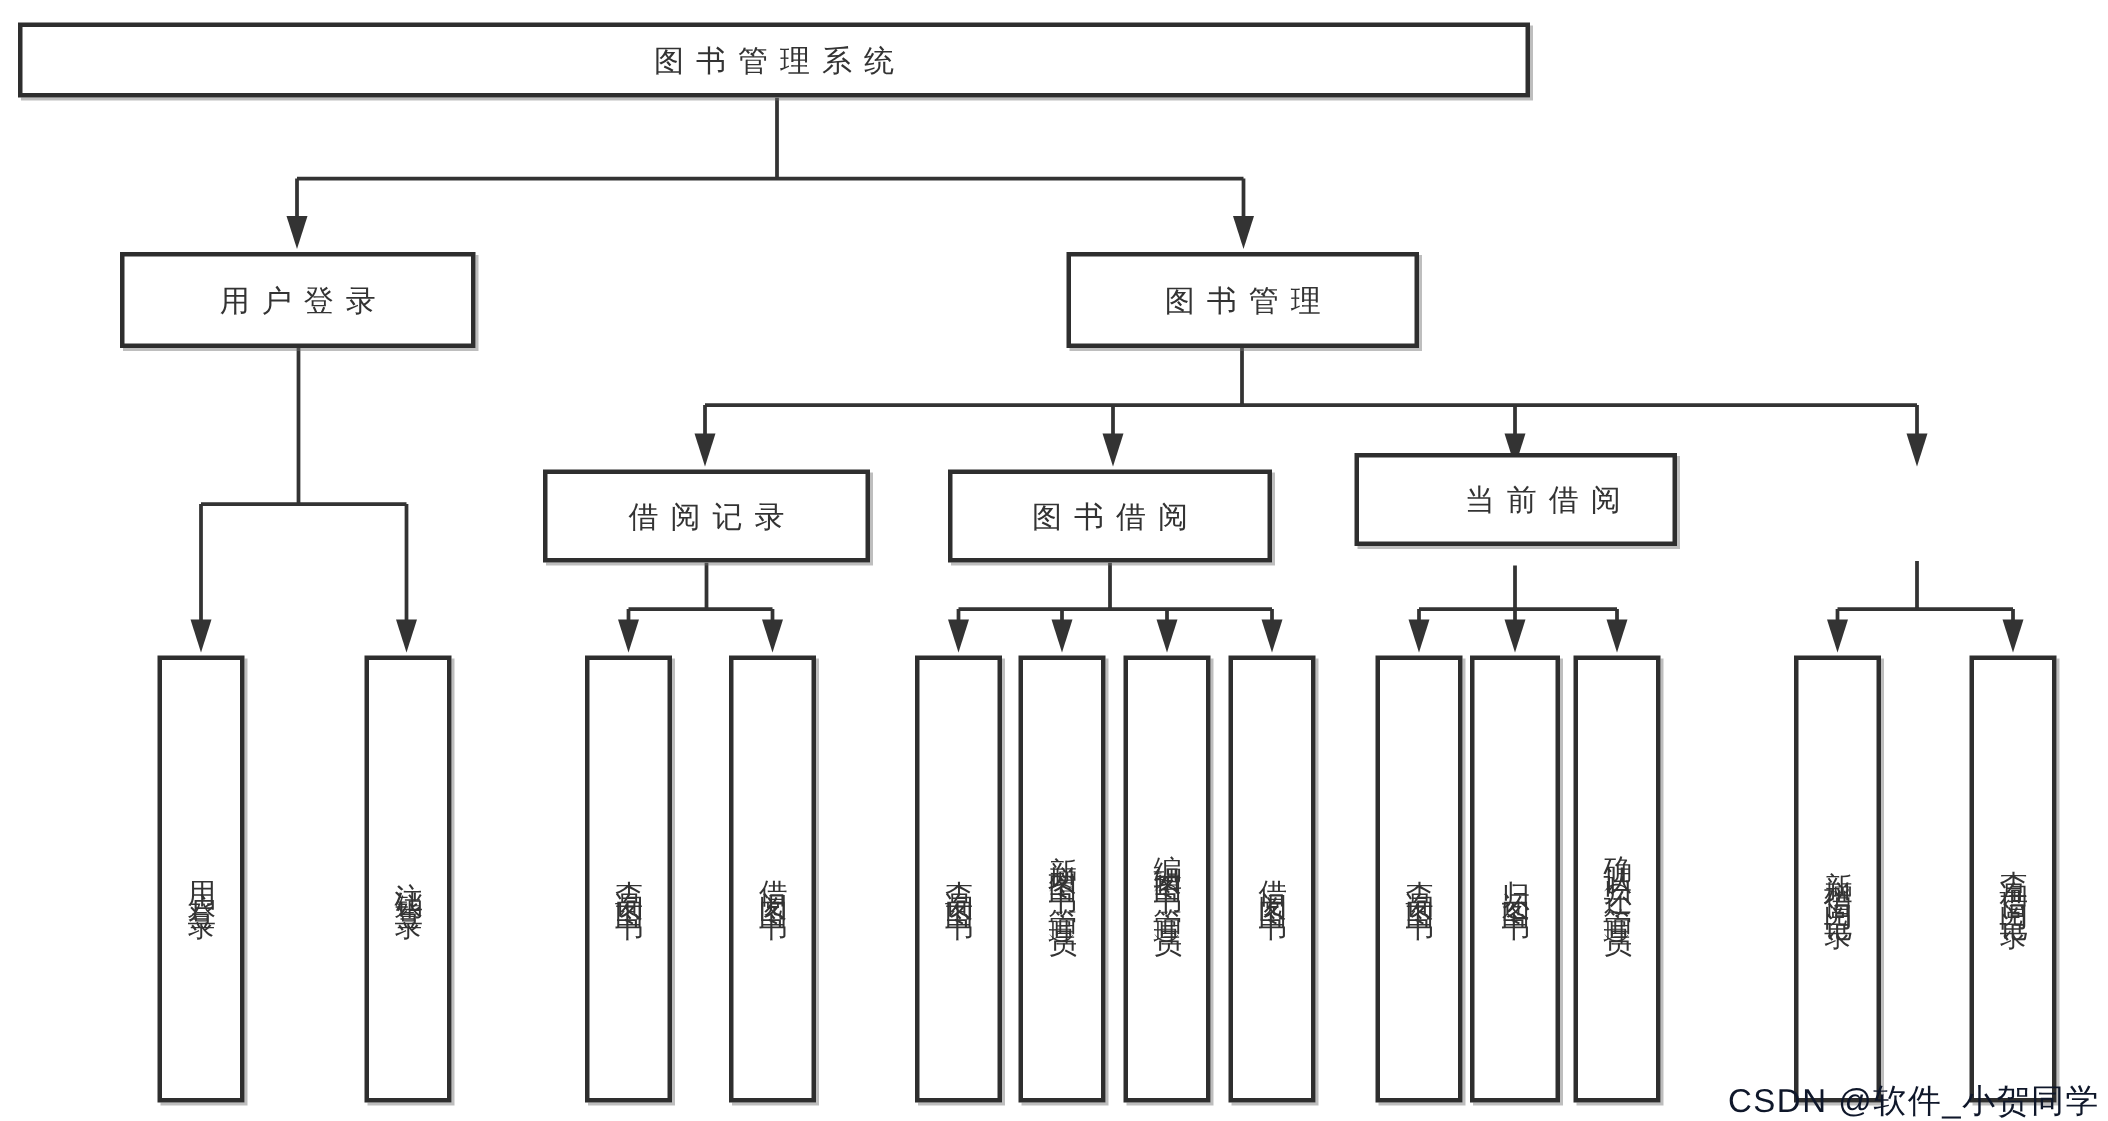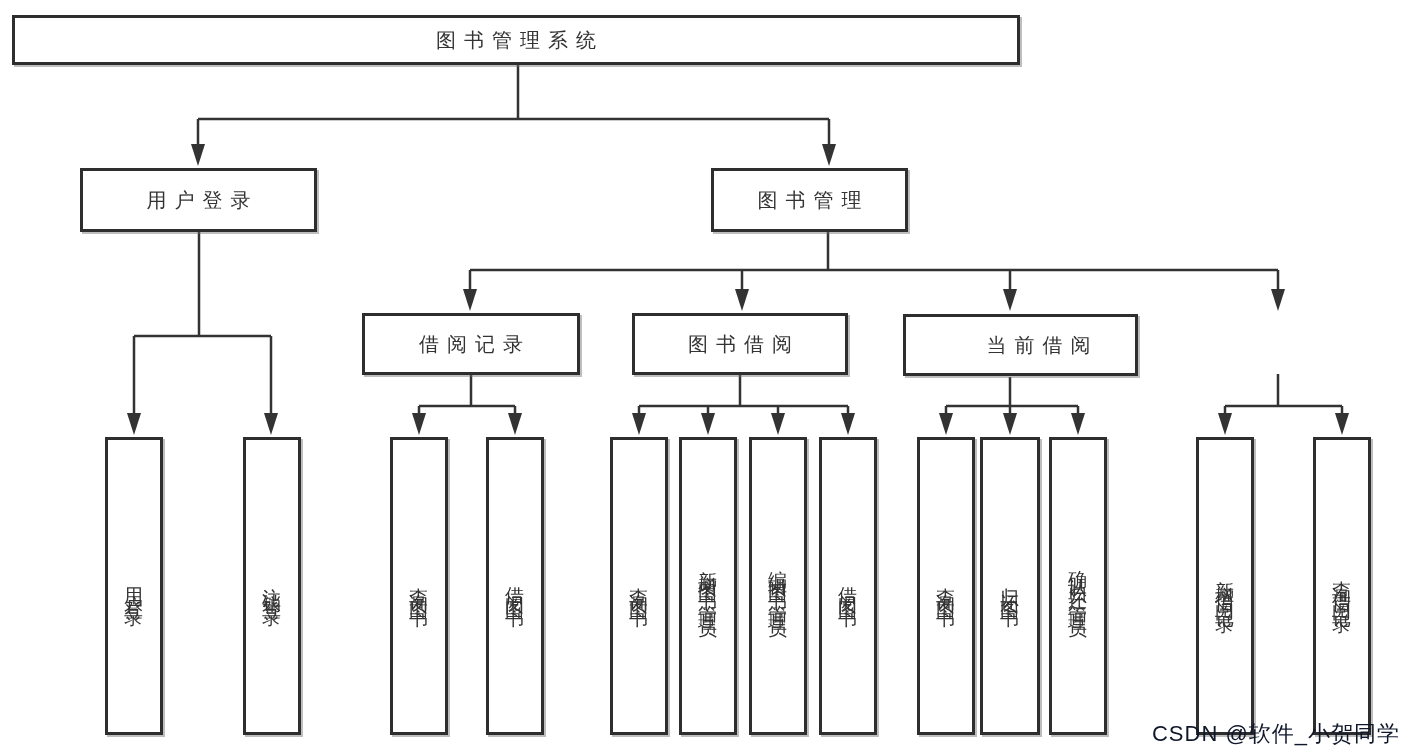--- a/index.html
+++ b/index.html
@@ -128,25 +128,25 @@
 
     <line x1="1225" y1="406" x2="1225" y2="415"></line>
       <polygon points="1218,413 1232,413 1225,435"></polygon>
     <line x1="1342" y1="406" x2="1342" y2="415"></line>
       <polygon points="1335,413 1349,413 1342,435"></polygon>
   </svg>
 
   <div class="node hnode" style="left:12px; top:15px; width:1008px; height:50px;">图书管理系统</div>
 
   <div class="node hnode" style="left:80px; top:168px; width:237px; height:64px;">用户登录</div>
-  <div class="node hnode" style="left:711px; top:168px; width:197px; height:64px;">图书管理</div>
+  <div class="node hnode" style="left:711px; top:168px; width:235px; height:64px;">图书管理</div>
 
   <div class="node hnode" style="left:362px; top:313px; width:218px; height:62px;">借阅记录</div>
   <div class="node hnode" style="left:632px; top:313px; width:216px; height:62px;">图书借阅</div>
-  <div class="node hnode" style="left:903px; top:314px; width:235px; height:62px;padding-left:44px;">当前借阅</div>
+  <div class="node hnode" style="left:903px; top:302px; width:215px; height:62px;padding-left:44px;">当前借阅</div>
 
   <div class="node leaf" style="left:105px; top:437px; width:58px; height:298px;">用户登录</div>
   <div class="node leaf" style="left:243px; top:437px; width:58px; height:298px;">注销登录</div>
 
   <div class="node leaf" style="left:390px; top:437px; width:58px; height:298px;">查询图书</div>
   <div class="node leaf" style="left:486px; top:437px; width:58px; height:298px;">借阅图书</div>
 
   <div class="node leaf" style="left:610px; top:437px; width:58px; height:298px;">查询图书</div>
   <div class="node leaf" style="left:679px; top:437px; width:58px; height:298px;">新增图书（管理员）</div>
   <div class="node leaf" style="left:749px; top:437px; width:58px; height:298px;">编辑图书（管理员）</div>

